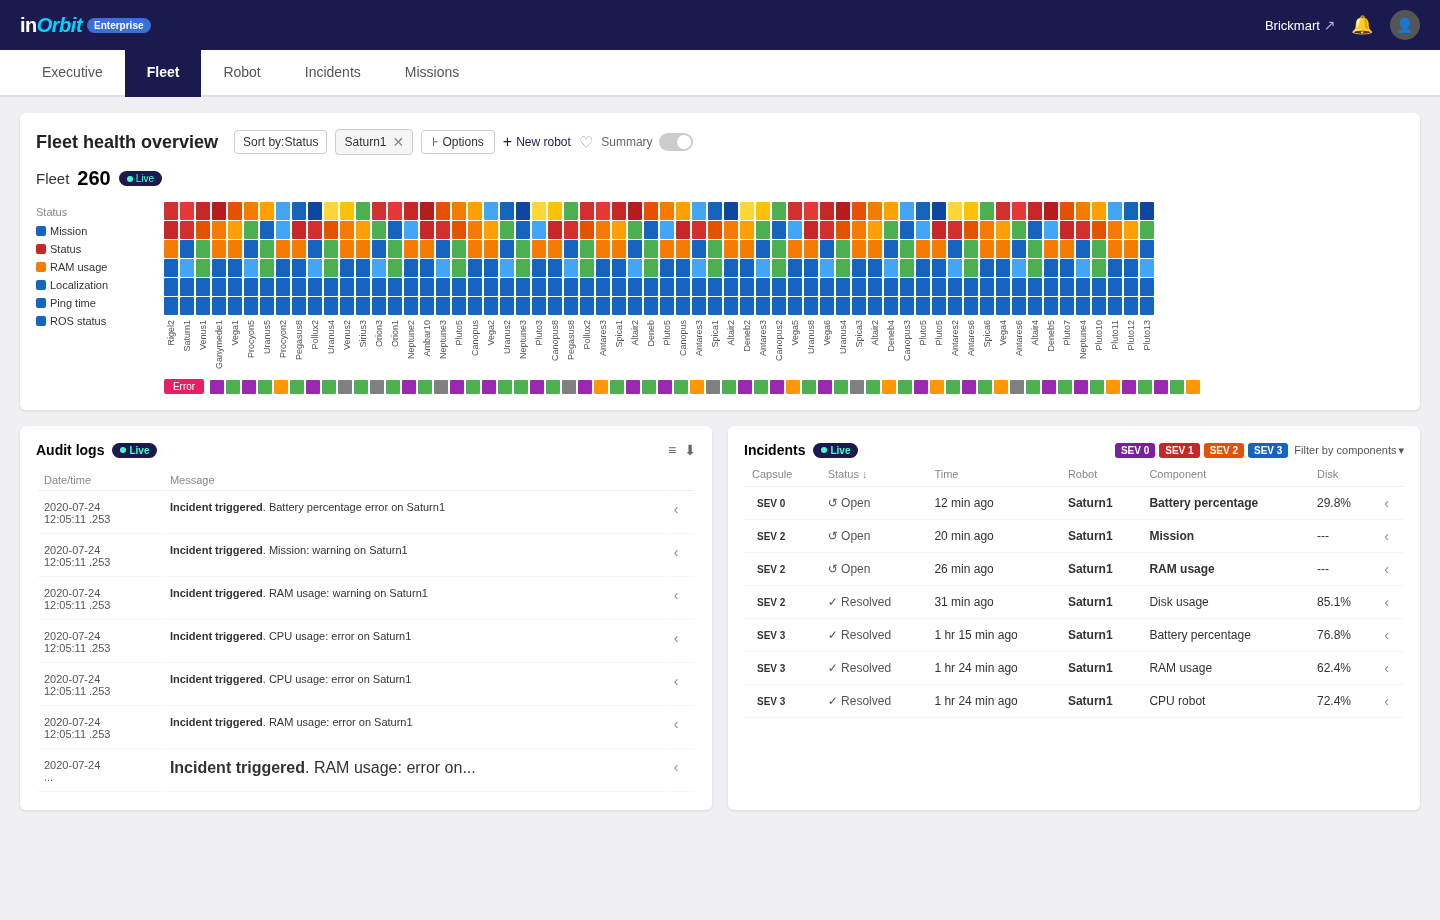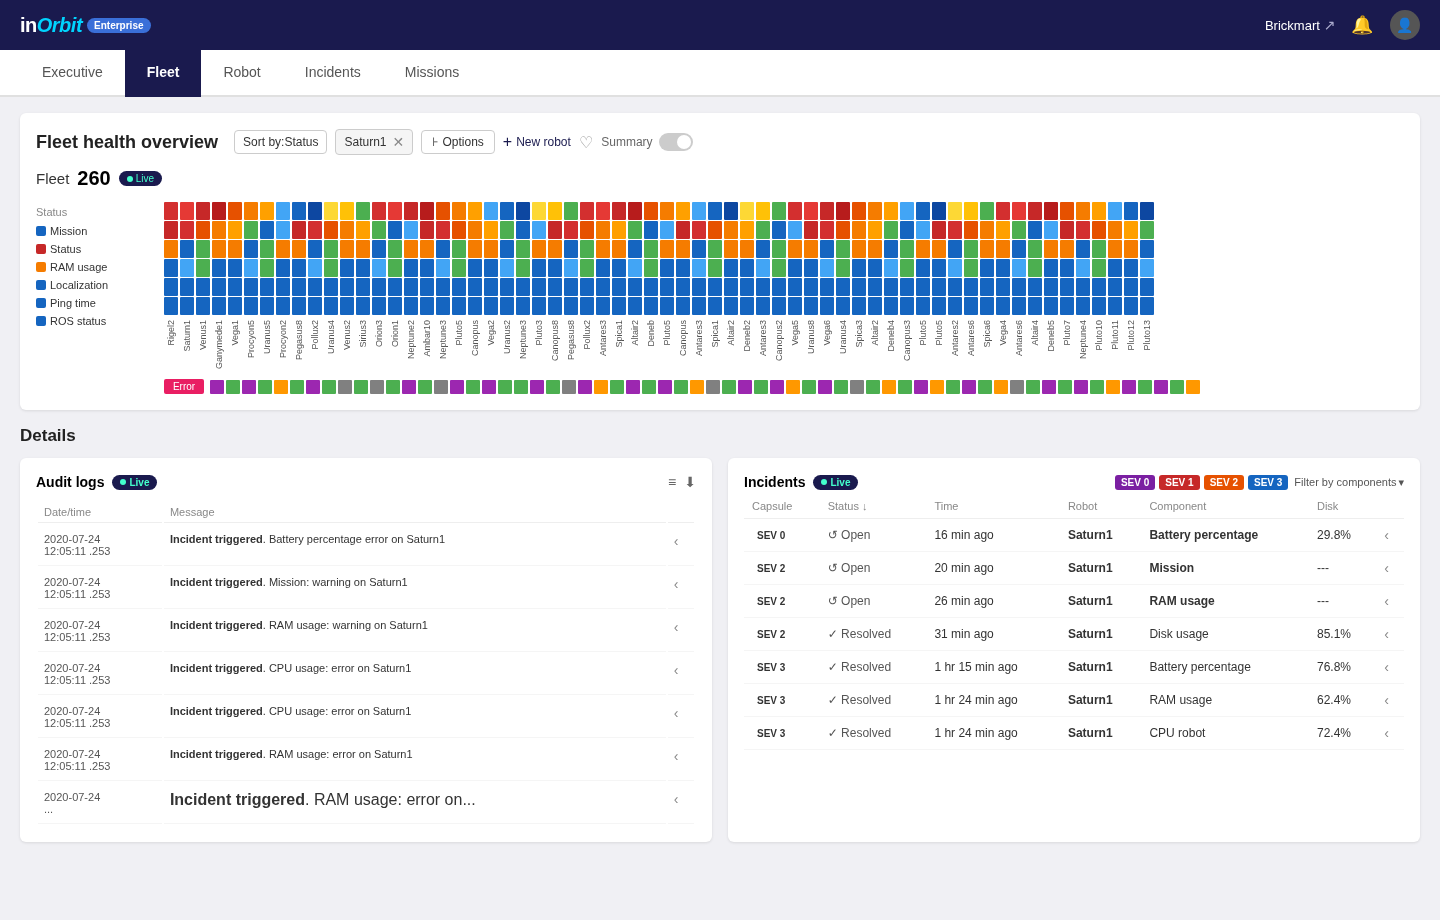--- a/index.html
+++ b/index.html
@@ -879,21 +879,20 @@
               <div style="width: 14px; height: 14px; border-radius: 1px; background-color: rgb(156, 39, 176);"></div>
               <div style="width: 14px; height: 14px; border-radius: 1px; background-color: rgb(76, 175, 80);"></div>
               <div style="width: 14px; height: 14px; border-radius: 1px; background-color: rgb(255, 152, 0);"></div>
             </div>
         </div>
       </div>
     </div>
   </div>
 
   <div>
-    <div class="details-title">Details</div>
     <div class="details-grid">
 
       <div class="card">
         <div class="audit-header">
           <div class="audit-title">
             <span>Audit logs</span>
             <div class="live-badge">
               <span class="live-dot"></span>
               <span>Live</span>
             </div>
@@ -996,21 +995,21 @@
               </tr>
             </thead>
             <tbody id="incidents-tbody">
             <tr>
                   <td><span class="sev-badge sev0">SEV 0</span></td>
                   <td>
                     <span style="display:flex;align-items:center;gap:3px;font-size:12px;color:#555;">
     ↺ Open
   </span>
                   </td>
-                  <td>16 min ago</td>
+                  <td>12 min ago</td>
                   <td style="font-weight: 600;">Saturn1</td>
                   <td style="font-weight: 700;">Battery percentage</td>
                   <td>29.8%</td>
                   <td><button style="background:none;border:none;cursor:pointer;color:#888;font-size:14px;">‹</button></td>
                 </tr>
                 <tr>
                   <td><span class="sev-badge sev2">SEV 2</span></td>
                   <td>
                     <span style="display:flex;align-items:center;gap:3px;font-size:12px;color:#555;">
     ↺ Open

